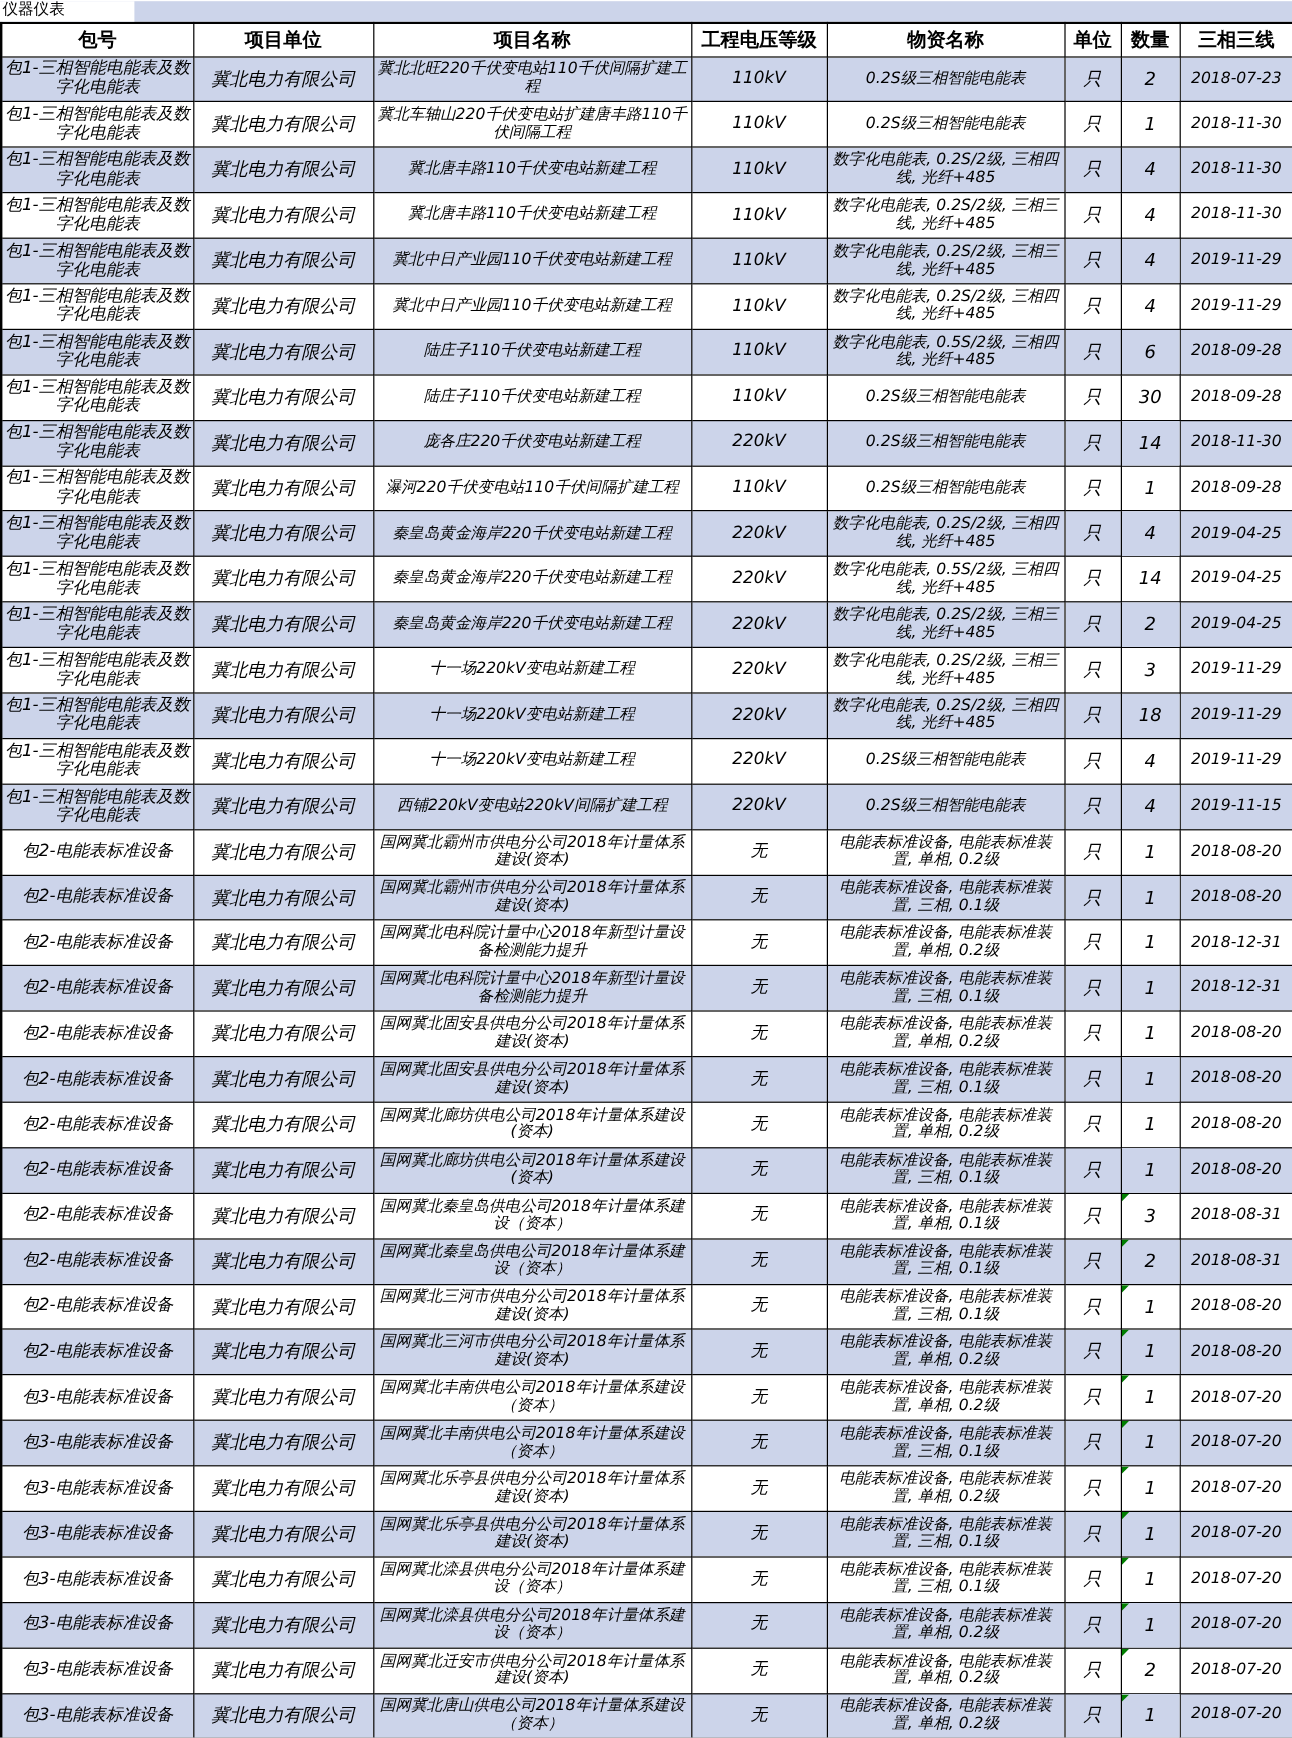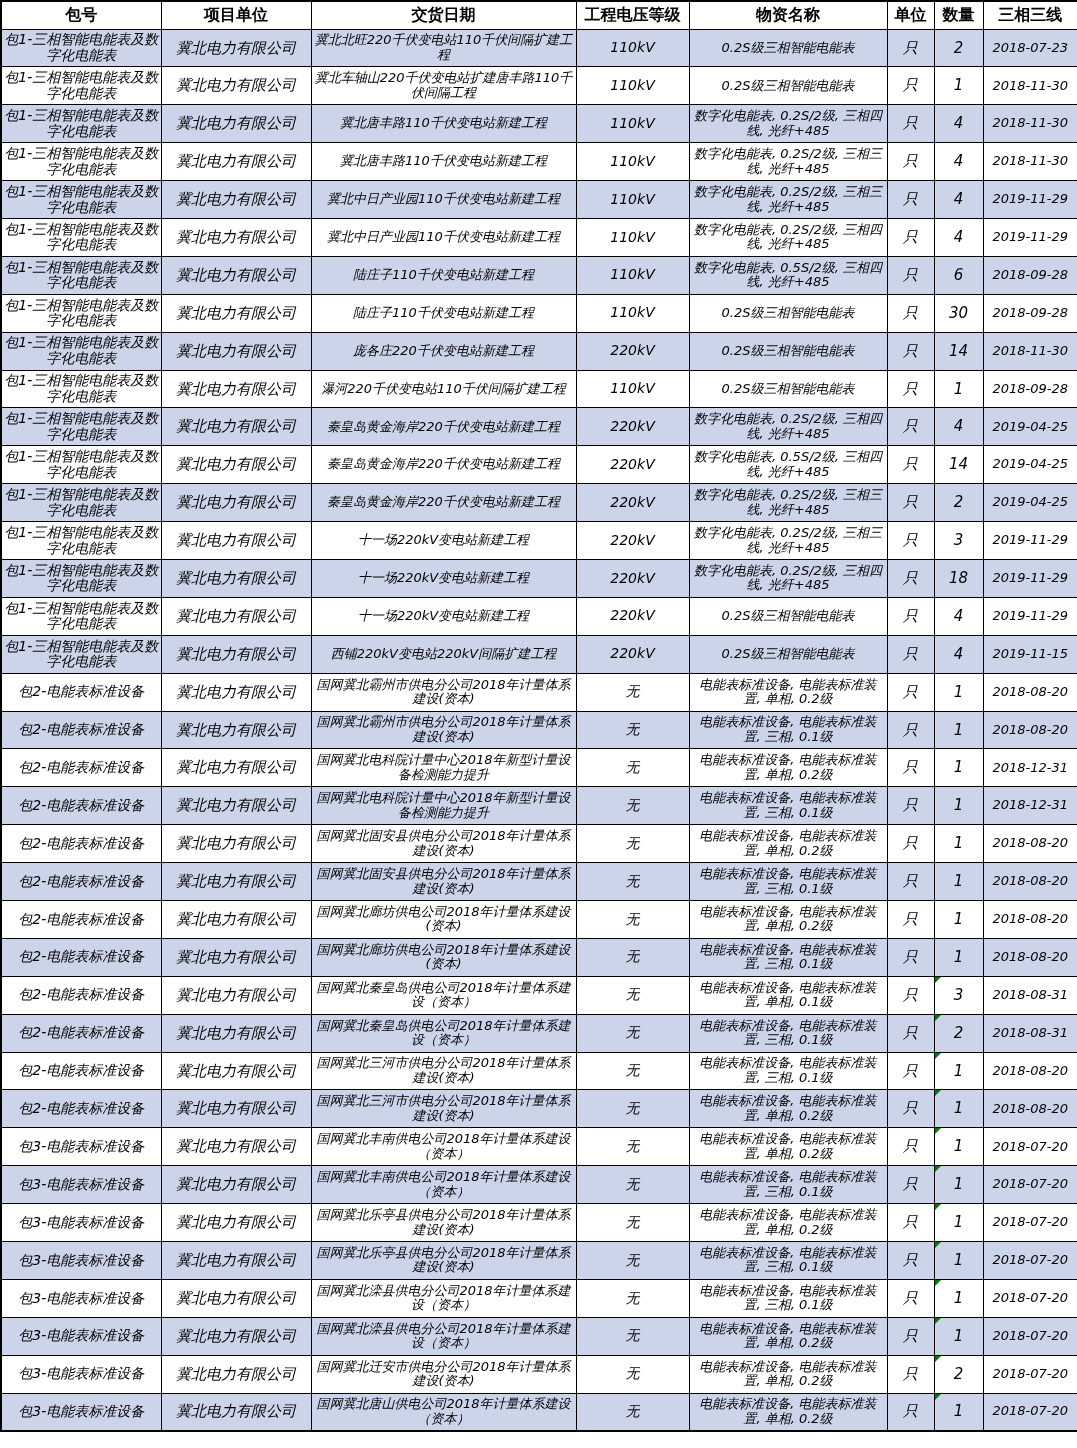--- a/index.html
+++ b/index.html
@@ -33,36 +33,39 @@
   td.c-pkg{font-size:14px;}
   .tri{
     position:absolute;top:0;left:0;width:0;height:0;
     border-top:6px solid #007e00;border-right:6px solid transparent;
   }
 </style>
 </head>
 <body>
 
 <div class="page">
+  <div class="top-strip">
+    <div class="title-box">仪器仪表</div>
+  </div>
   <table>
     <colgroup>
       <col style="width:160px">
         <col style="width:150px">
         <col style="width:265px">
       <col style="width:113px">
         <col style="width:198px">
         <col style="width:47px">
       <col style="width:49px">
         <col style="width:95px">
     </colgroup>
     <thead>
       <tr id="header-row">
           <th>包号</th>
           <th>项目单位</th>
-          <th>交货日期</th>
+          <th>项目名称</th>
           <th>工程电压等级</th>
           <th>物资名称</th>
           <th>单位</th>
           <th>数量</th>
           <th>三相三线</th>
         </tr>
     </thead>
     <tbody id="table-body">
         <tr class="band">
           <td class="c-pkg">包1-三相智能电能表及数字化电能表</td>

